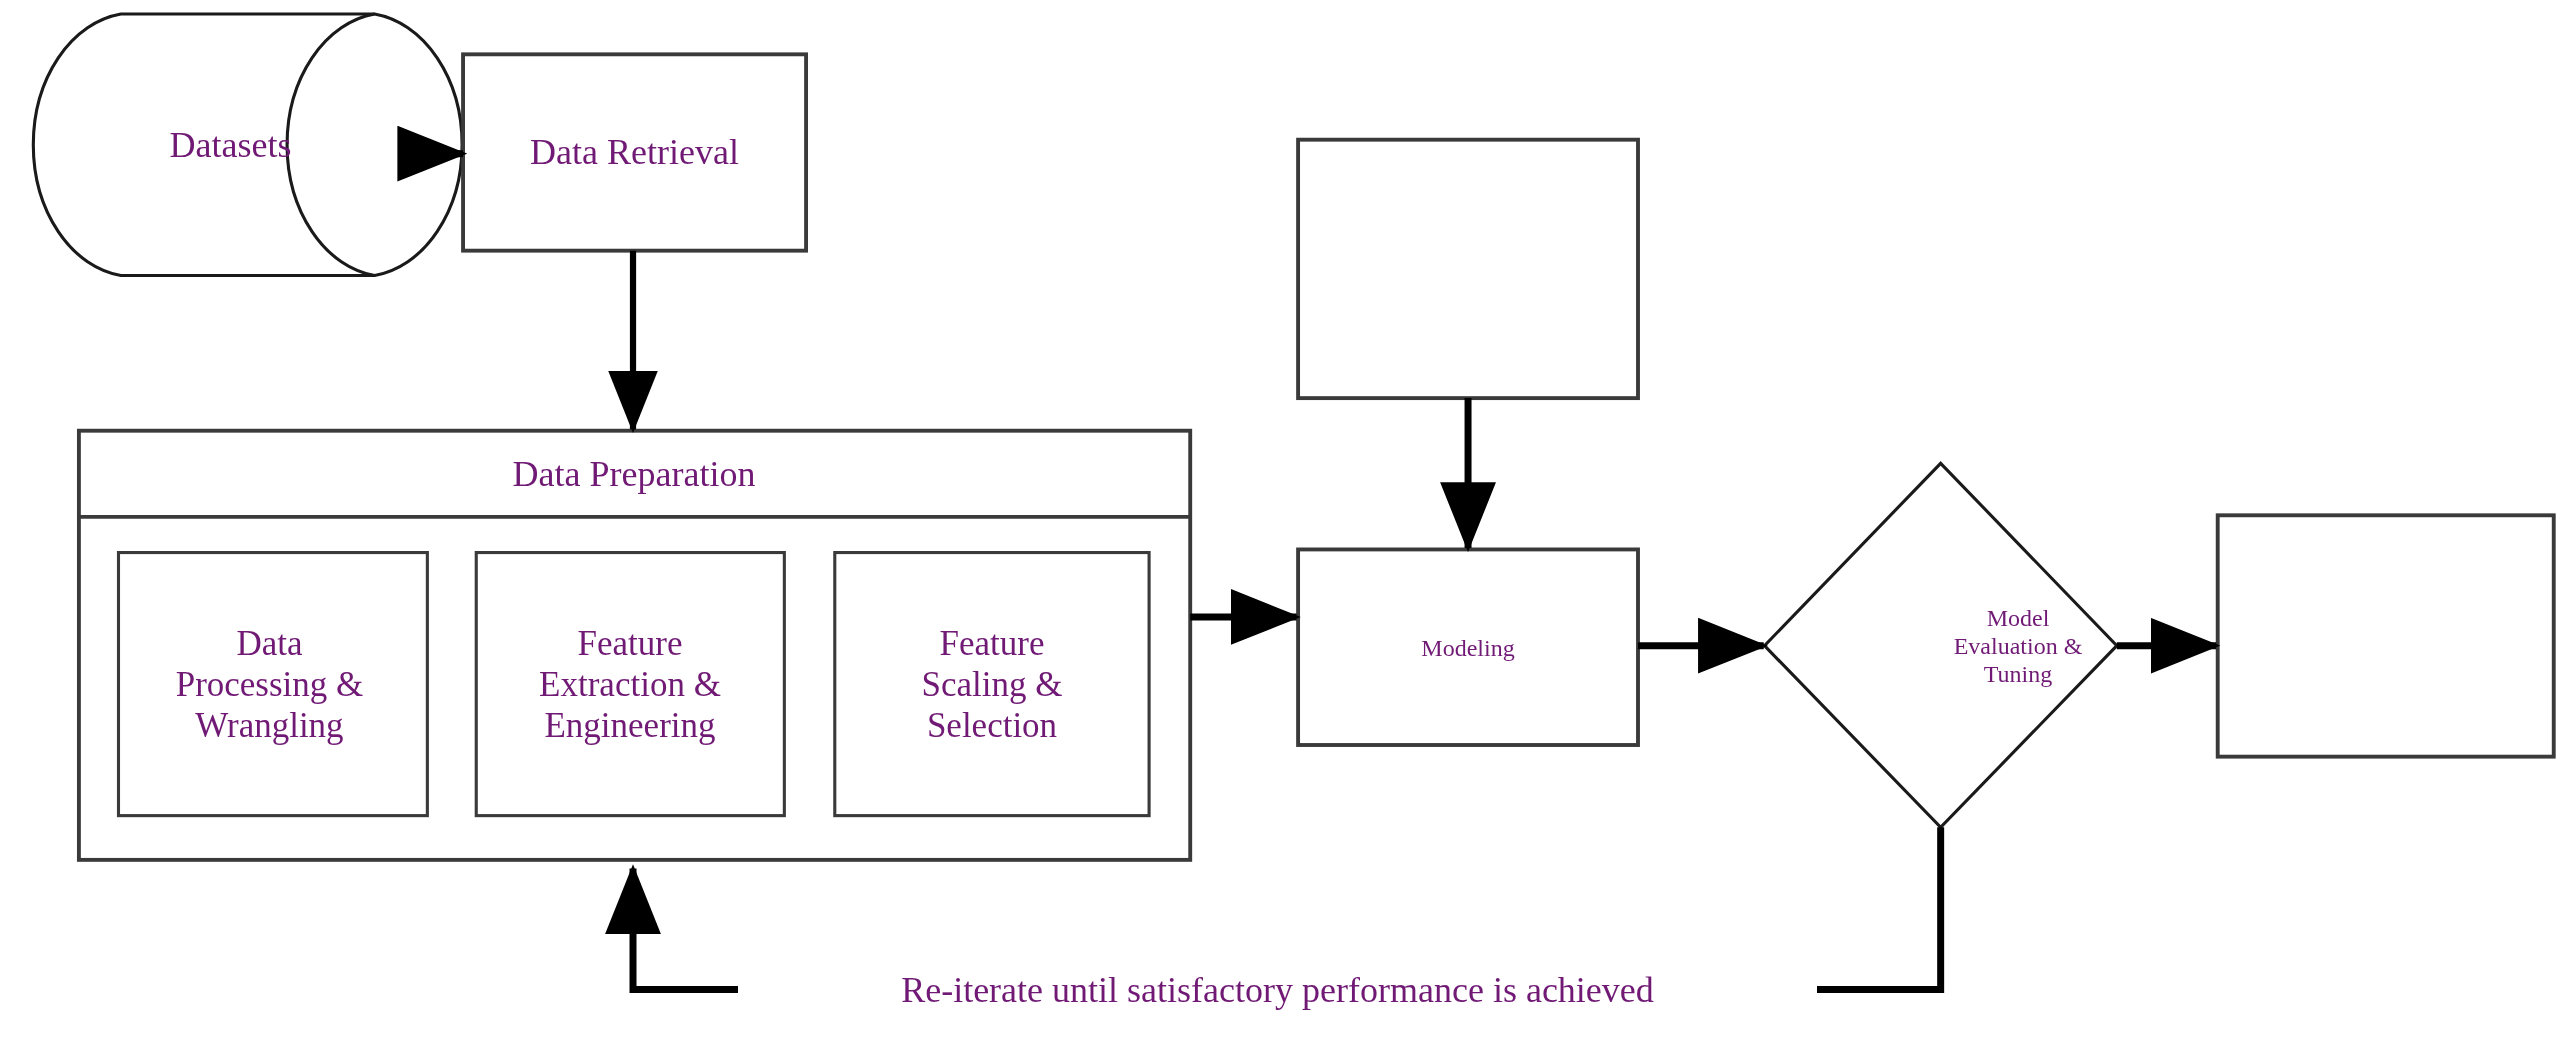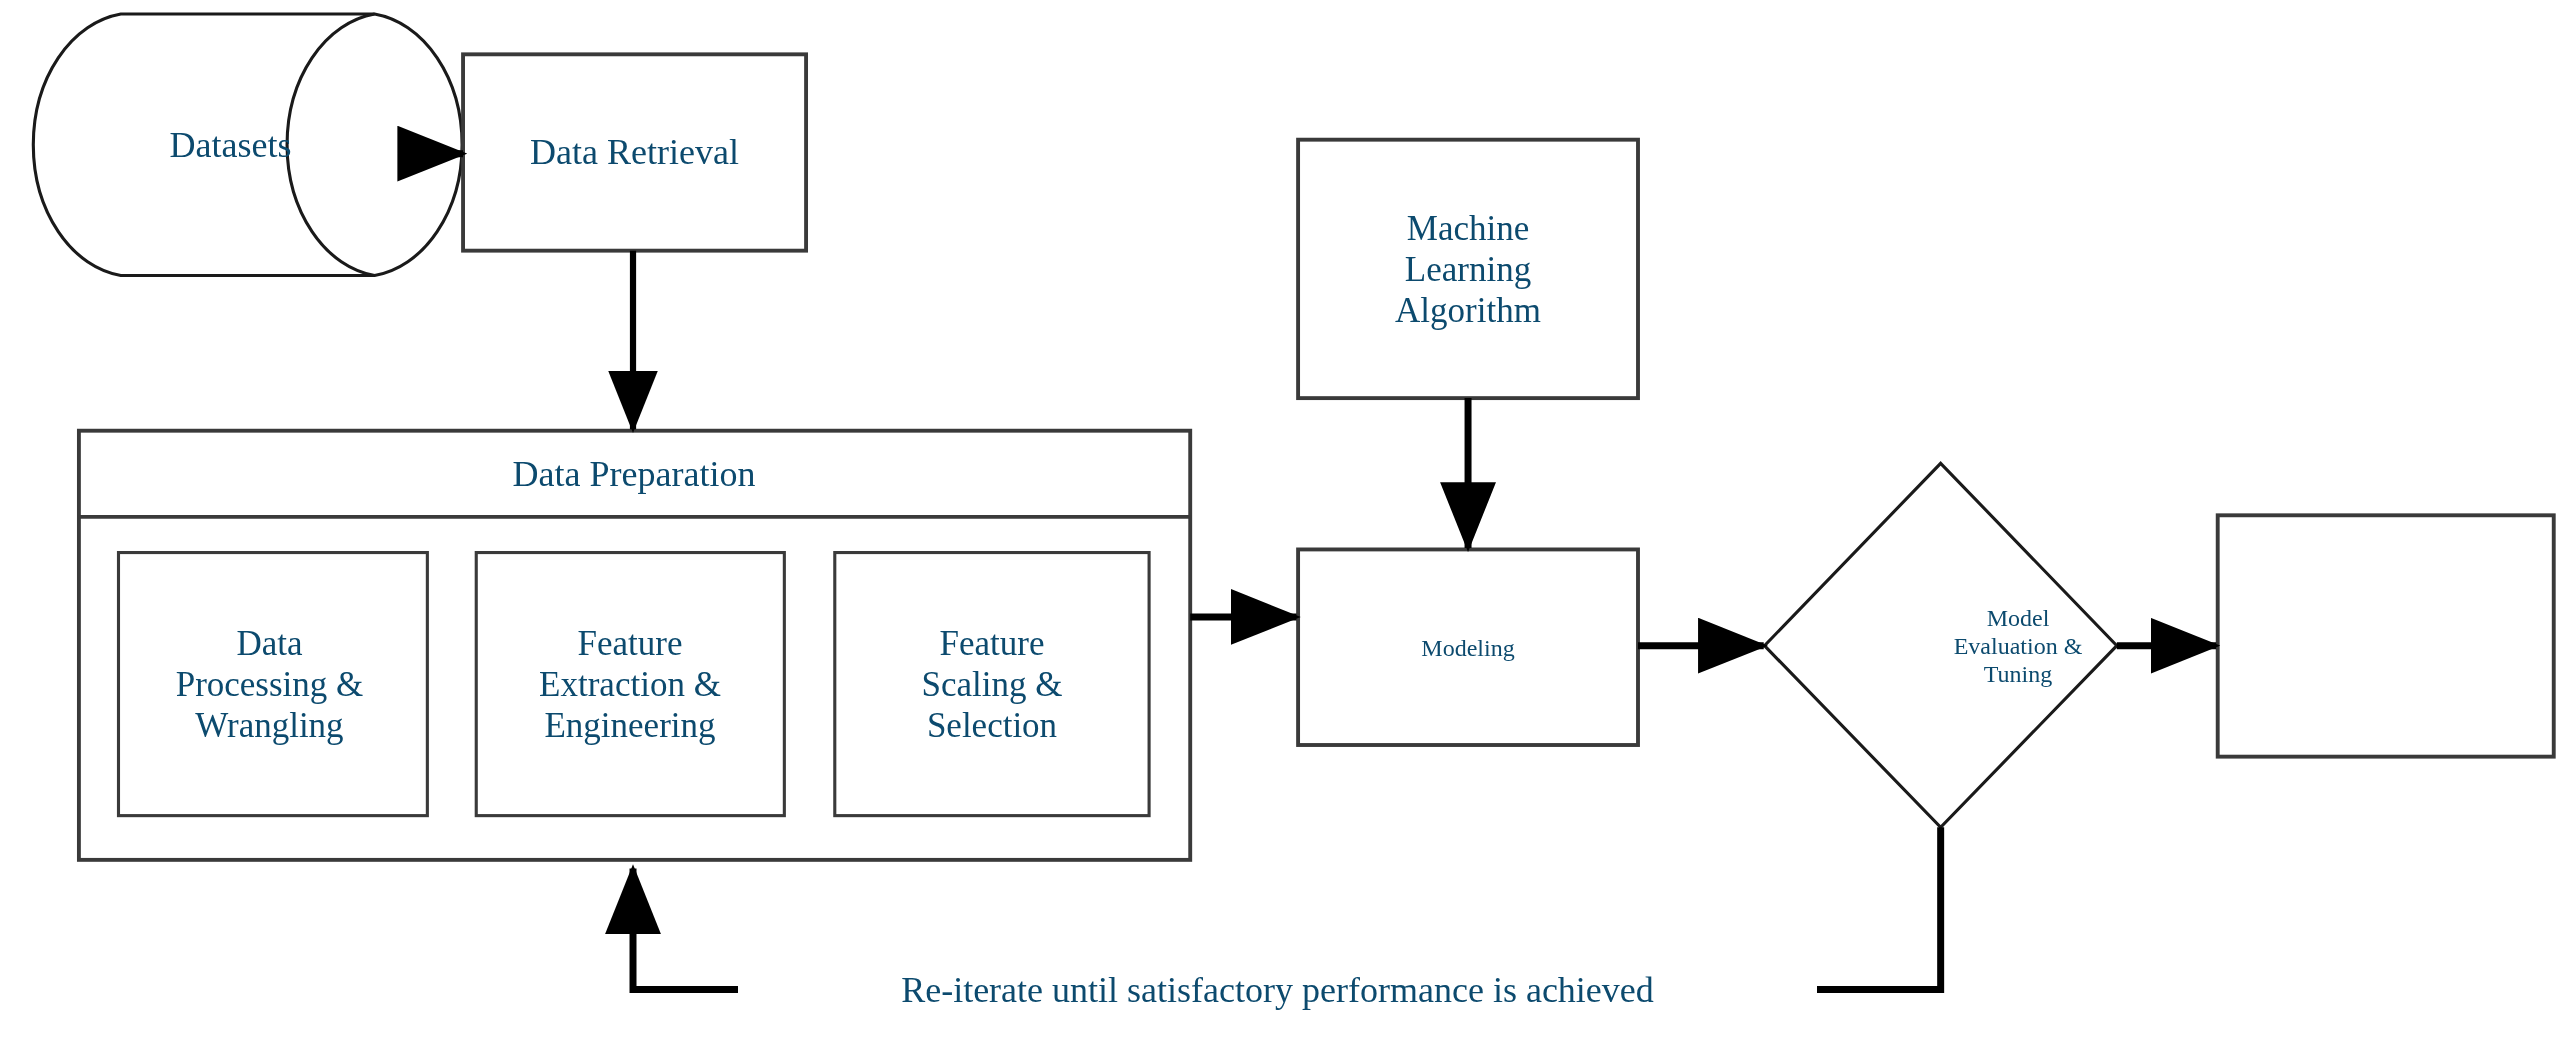--- a/index.html
+++ b/index.html
@@ -29,21 +29,21 @@
   .node-label {
     position: absolute;
     display: flex;
     align-items: center;
     justify-content: center;
     text-align: center;
     line-height: 1.18;
     white-space: pre-line;
     pointer-events: none;
     font-family: "Liberation Serif", "DejaVu Serif", serif;
-    color: #0c4a6e;
+    color: #701a75;
   }
   .lbl-datasets     { left:  54px; top:  14px; width: 353px; height: 262px; font-size: 36px; }
   .lbl-retrieval    { left: 463px; top:  54px; width: 343px; height: 196px; font-size: 36px; }
   .lbl-prep-title   { left: 78px; top: 431px; width:1112px; height: 86px; font-size: 36px; }
   .lbl-sub-1        { left: 118px; top: 553px; width: 303px; height: 263px; font-size: 35px; }
   .lbl-sub-2        { left: 476px; top: 553px; width: 308px; height: 263px; font-size: 35px; }
   .lbl-sub-3        { left:835px; top: 553px; width: 314px; height: 263px; font-size: 35px; }
   .lbl-mlalgo       { left:1298px; top: 140px; width: 340px; height: 259px; font-size: 35px; }
   .lbl-modeling     { left:1298px; top: 550px; width: 340px; height: 196px; font-size: 24px; }
   .lbl-evaluation   { left:1816px; top: 543px; width: 404px; height: 206px; font-size: 24px; }
@@ -116,23 +116,20 @@
 Wrangling</div>
 
   <div class="node-label lbl-sub-2">Feature
 Extraction &amp;
 Engineering</div>
 
   <div class="node-label lbl-sub-3">Feature
 Scaling &amp;
 Selection</div>
 
-  <div class="node-label lbl-mlalgo">Machine
-Learning
-Algorithm</div>
 
   <div class="node-label lbl-modeling">Modeling</div>
 
   <div class="node-label lbl-evaluation">Model
 Evaluation &amp;
 Tuning</div>
 
 
   <div class="node-label lbl-feedback">Re-iterate until satisfactory performance is achieved</div>
 

